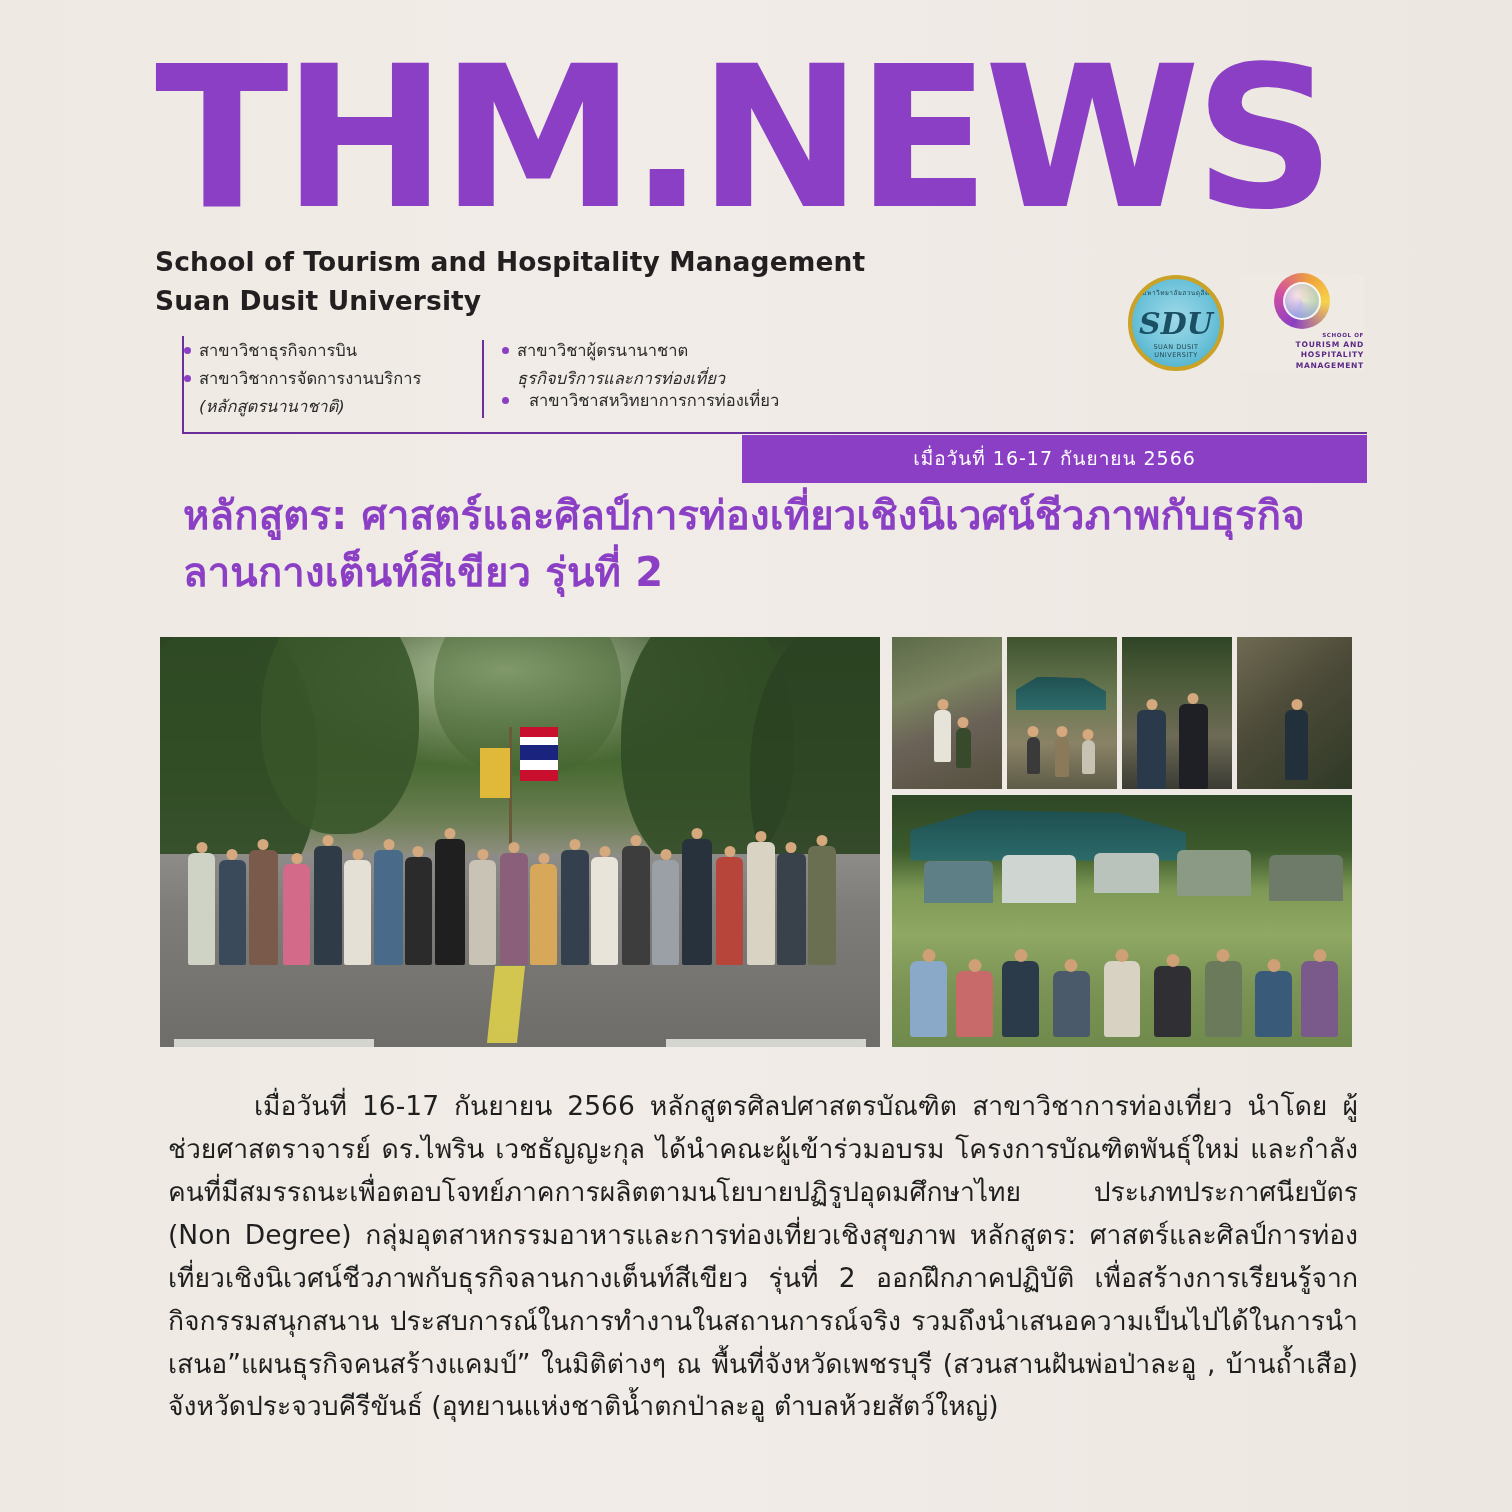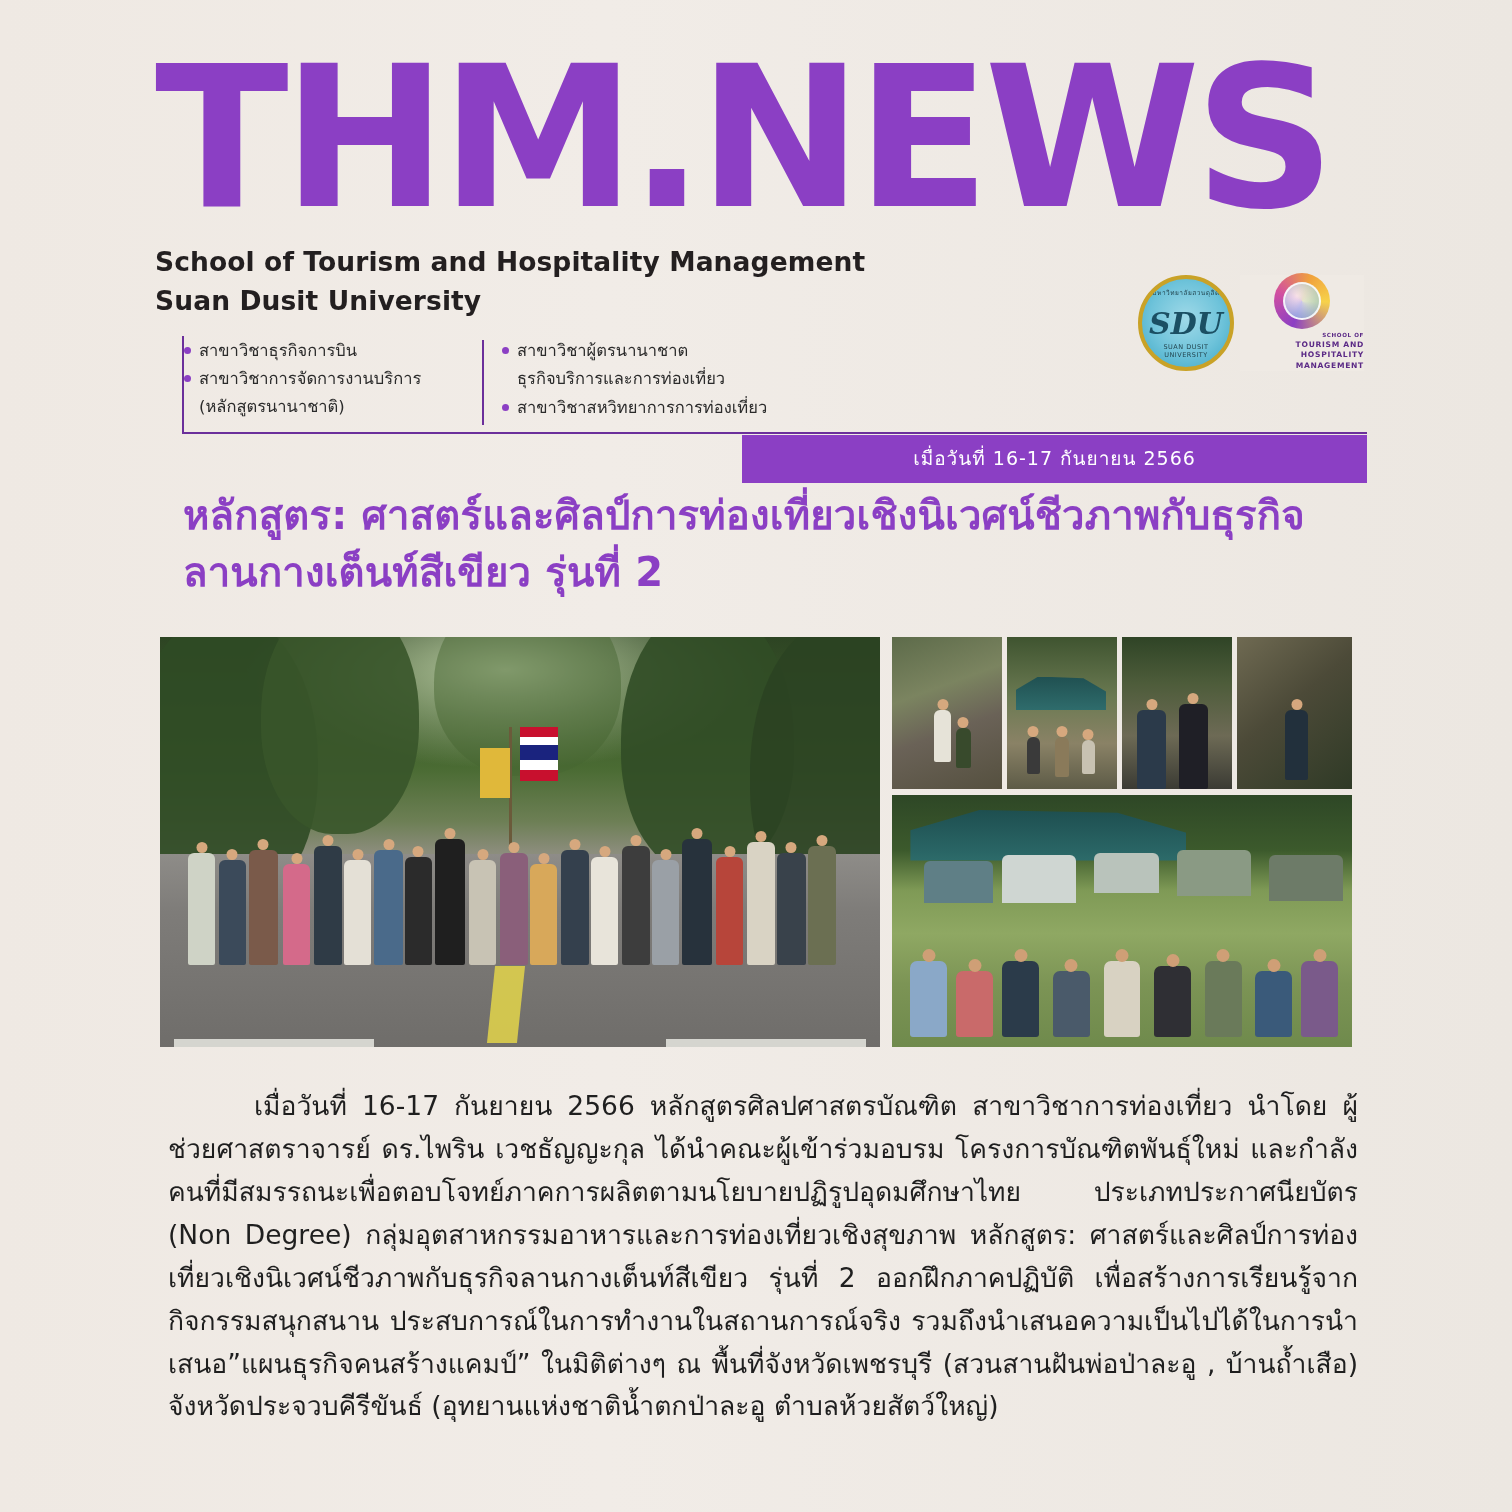--- a/index.html
+++ b/index.html
@@ -89,21 +89,21 @@
   }
   .pill {
     background: #8b3fc4;
     color: #ffffff;
     padding: 3px 14px 4px 14px;
     border-radius: 3px;
     display: inline-block;
     font-size: 16.5px;
     line-height: 1.2;
   }
-  .prog-sub { padding-left: 15px; line-height: 1.3; }
+  .prog-sub { padding-left: 15px; line-height: 1.3; font-style: italic; }
 
   .hrule {
     position: absolute;
     left: 182px;
     top: 432px;
     width: 1185px;
     height: 2px;
     background: #6b2f9b;
   }
   .vrule {
@@ -115,21 +115,21 @@
     background: #6b2f9b;
   }
 
   
   .logos {
     position: absolute;
     right: 148px;
     top: 275px;
     display: flex;
     align-items: center;
-    gap: 6px;
+    gap: 16px;
   }
   .logo-sdu {
     width: 96px; height: 96px;
     border-radius: 50%;
     background: radial-gradient(circle at 50% 45%, #9fd9e8 0%, #6ec3da 55%, #3ba6c4 100%);
     border: 4px solid #c9a227;
     position: relative;
     display: flex; align-items: center; justify-content: center;
     overflow: hidden;
   }
@@ -398,21 +398,21 @@
       </div>
       <div class="prog-sub">(หลักสูตรนานาชาติ)</div>
     </div>
 
     <div class="prog-col col3" style="width:330px;">
       <div class="prog-item">
         <span class="bullet"></span>
         <span>สาขาวิชาผู้ตรนานาชาต</span>
       </div>
       <div class="prog-sub">ธุรกิจบริการและการท่องเที่ยว</div>
-      <div class="prog-item" style="margin-top:7px;">
+      <div class="prog-item" style="gap:12px;">
         <span class="bullet"></span>
         <span>สาขาวิชาสหวิทยาการการท่องเที่ยว</span>
       </div>
     </div>
   </div>
 
   <div class="logos">
     <div class="logo-sdu">
       <div class="arc-top">มหาวิทยาลัยสวนดุสิต</div>
       <div class="mono">SDU</div>

